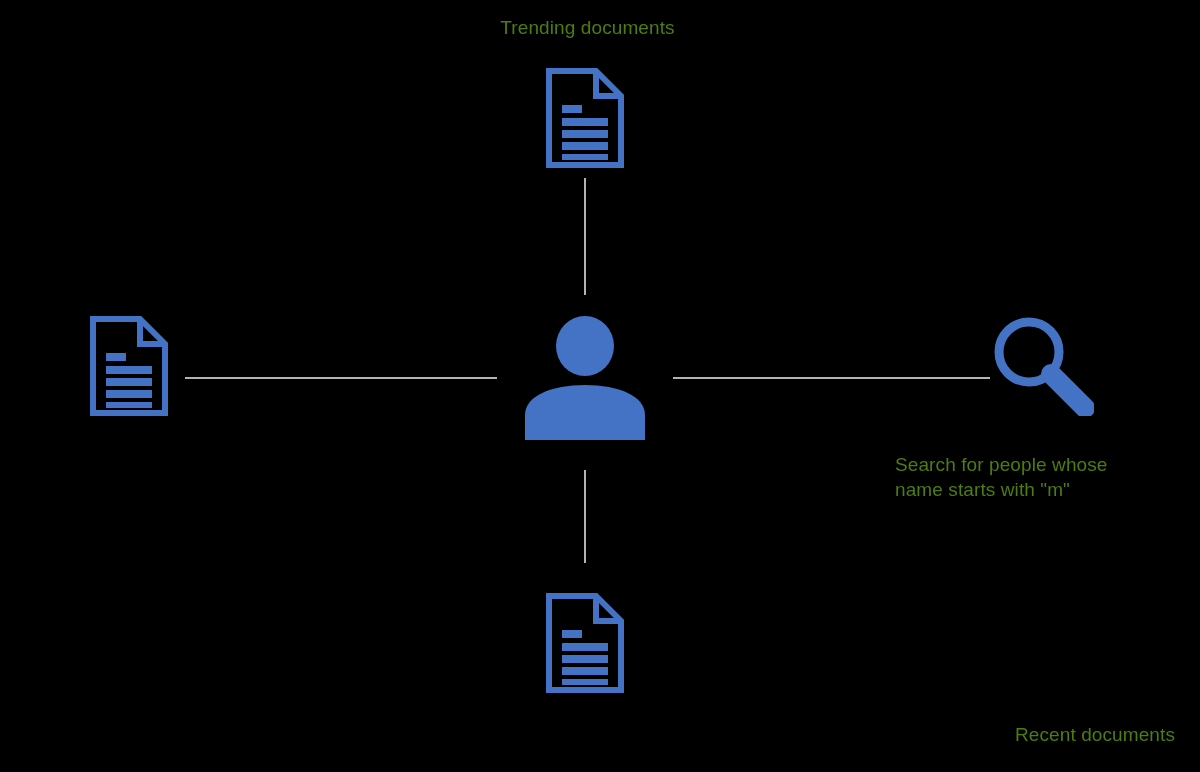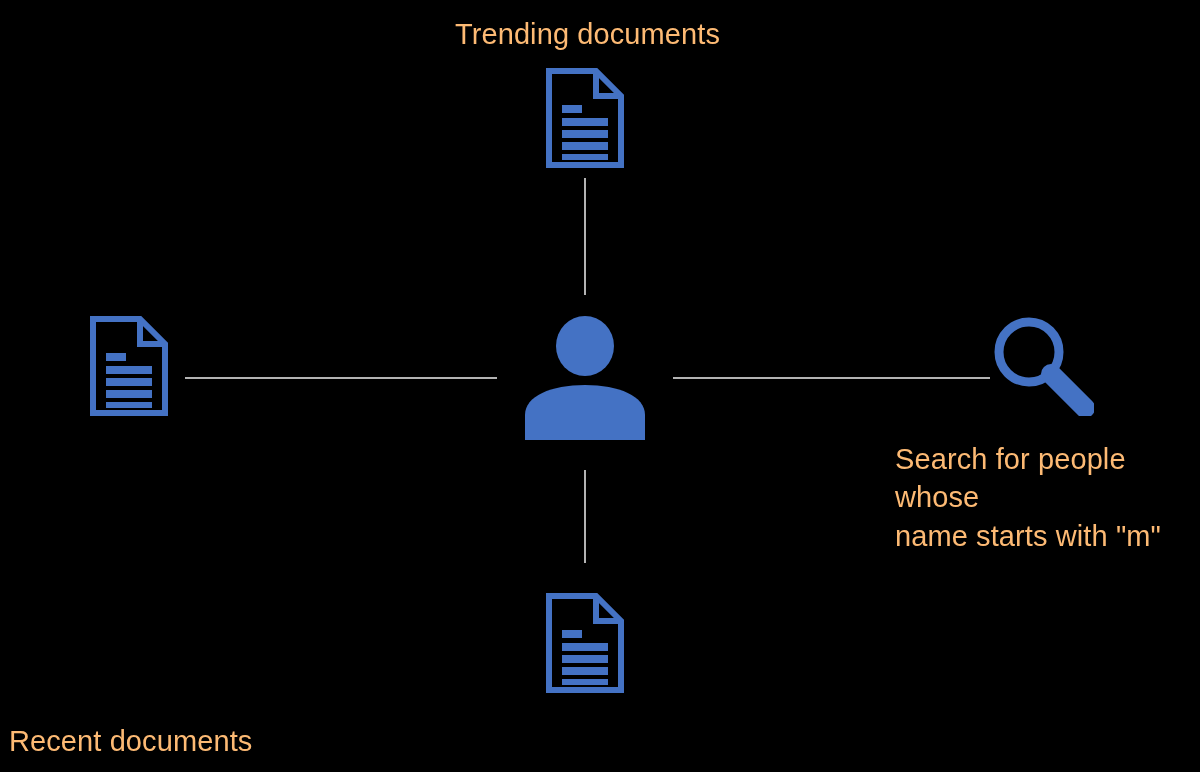--- a/index.html
+++ b/index.html
@@ -40,31 +40,31 @@
 
   .doc-top    { left: 546px; top: 68px;  }
   .doc-left   { left: 89px;  top: 316px; }
   .doc-bottom { left: 546px; top: 593px; }
   .person     { left: 521px; top: 314px; }
   .magnifier  { left: 990px; top: 312px; }
 
   
   .label {
     position: absolute;
-    color: #fdba74;
-    font-size: 29px;
+    color: #4d7c0f;
+    font-size: 19px;
     font-weight: 400;
     line-height: 1.32;
     letter-spacing: 0.1px;
     white-space: pre-line;
   }
   .label-trending { left: 0;     top: 15px;  width: 1175px; text-align: center; }
   .label-shared   { left: 18px;  top: 452px; }
-  .label-recent   { left: 0;     top: 722px; width: 1175px; text-align: left; margin-left: 9px; }
-  .label-search   { left: 895px; top: 440px; width: 300px; }
+  .label-recent   { left: 0;     top: 722px; width: 1175px; text-align: right; }
+  .label-search   { left: 895px; top: 452px; width: 300px; }
 </style>
 </head>
 <body>
 
 <div class="canvas">
 
   <div class="line line-h line-left"></div>
   <div class="line line-h line-right"></div>
   <div class="line line-v line-top"></div>
   <div class="line line-v line-bottom"></div>

